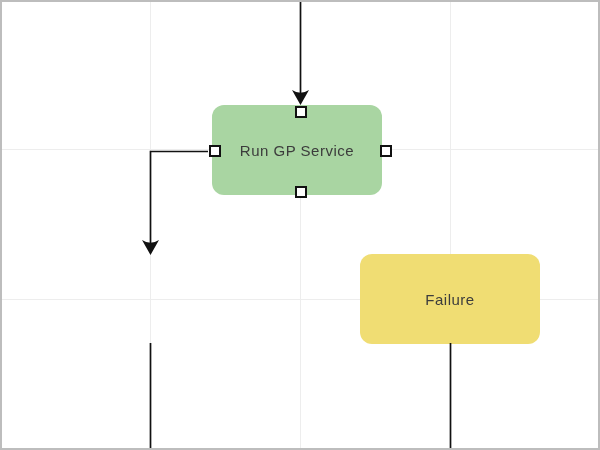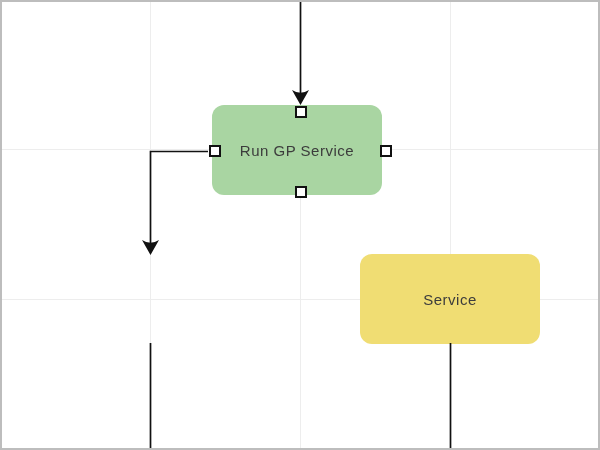--- a/index.html
+++ b/index.html
@@ -68,21 +68,21 @@
   <div class="grid v" style="left: 148px; background-color: rgb(237, 237, 237);"></div>
   <div class="grid v" style="left: 298px; background-color: rgb(237, 237, 237);"></div>
   <div class="grid v" style="left: 448px; background-color: rgb(237, 237, 237);"></div>
   <div class="grid h" style="top: 147px; background-color: rgb(237, 237, 237);"></div>
   <div class="grid h" style="top: 297px; background-color: rgb(237, 237, 237);"></div>
 
   <div class="node process" style="background-color: rgb(169, 213, 162);">
     <span class="label" style="color: rgb(60, 60, 60);">Run GP Service</span>
   </div>
   <div class="node failure" style="background-color: rgb(240, 221, 115);">
-    <span class="label" style="color: rgb(60, 60, 60);">Service</span>
+    <span class="label" style="color: rgb(60, 60, 60);">Failure</span>
   </div>
 
   <svg class="wires" viewBox="0 0 600 450">
     <g>
       <line x1="300.5" y1="0" x2="300.5" y2="93" stroke-width="1.7" stroke="#111111"></line>
       <path d="M300.5,105 L292,90 Q300.5,95.5 309,90 Z" fill="#111111"></path>
     </g>
     <g>
       <polyline points="208,151.5 150.5,151.5 150.5,243" fill="none" stroke-width="1.7" stroke="#111111"></polyline>
       <path d="M150.5,255 L142,240 Q150.5,245.5 159,240 Z" fill="#111111"></path>

